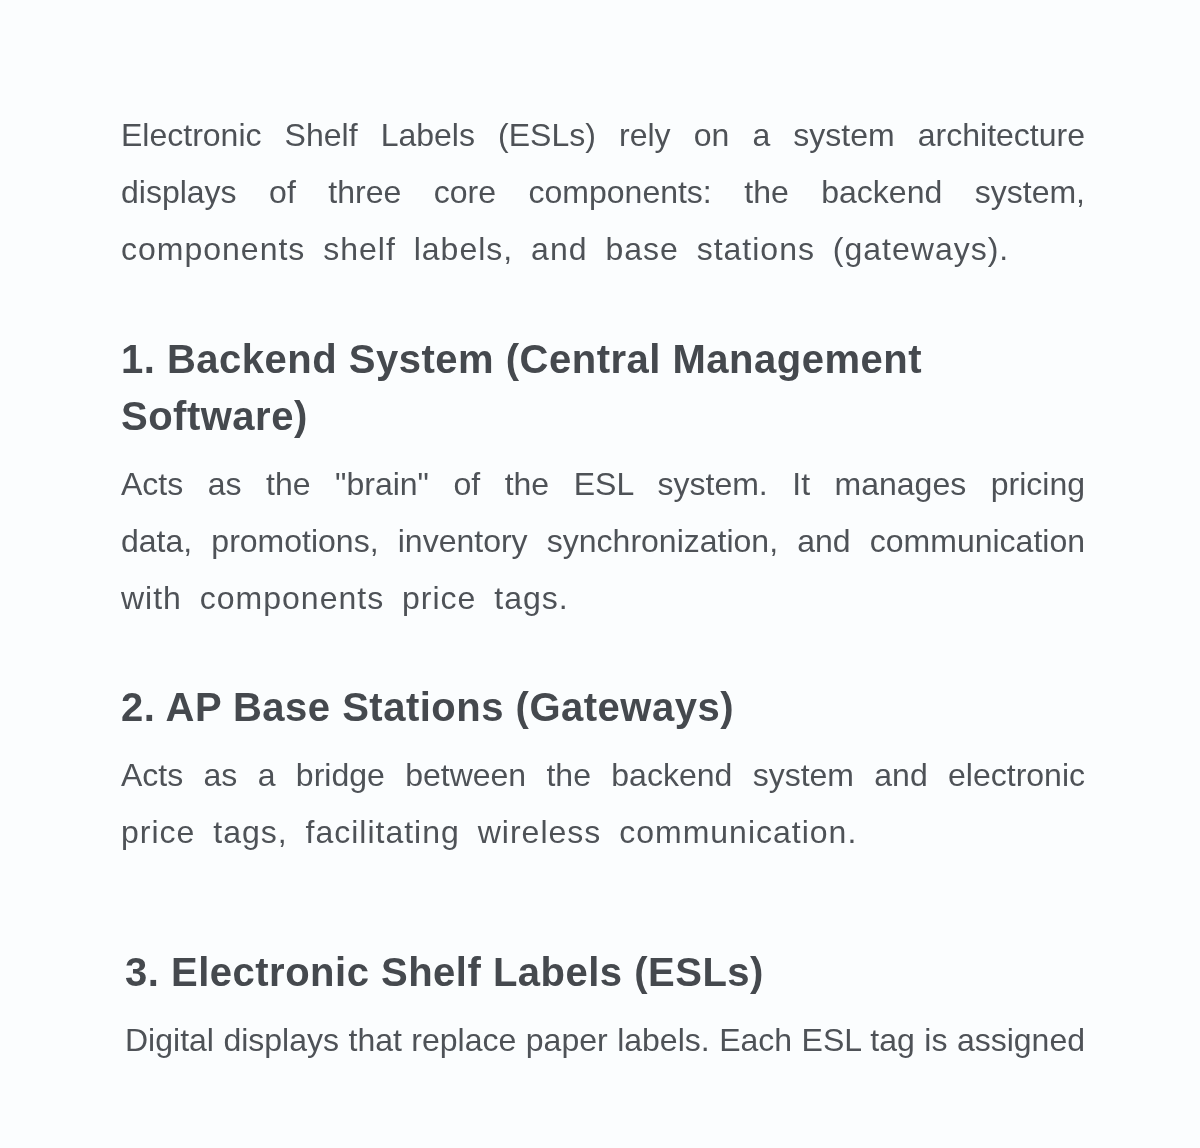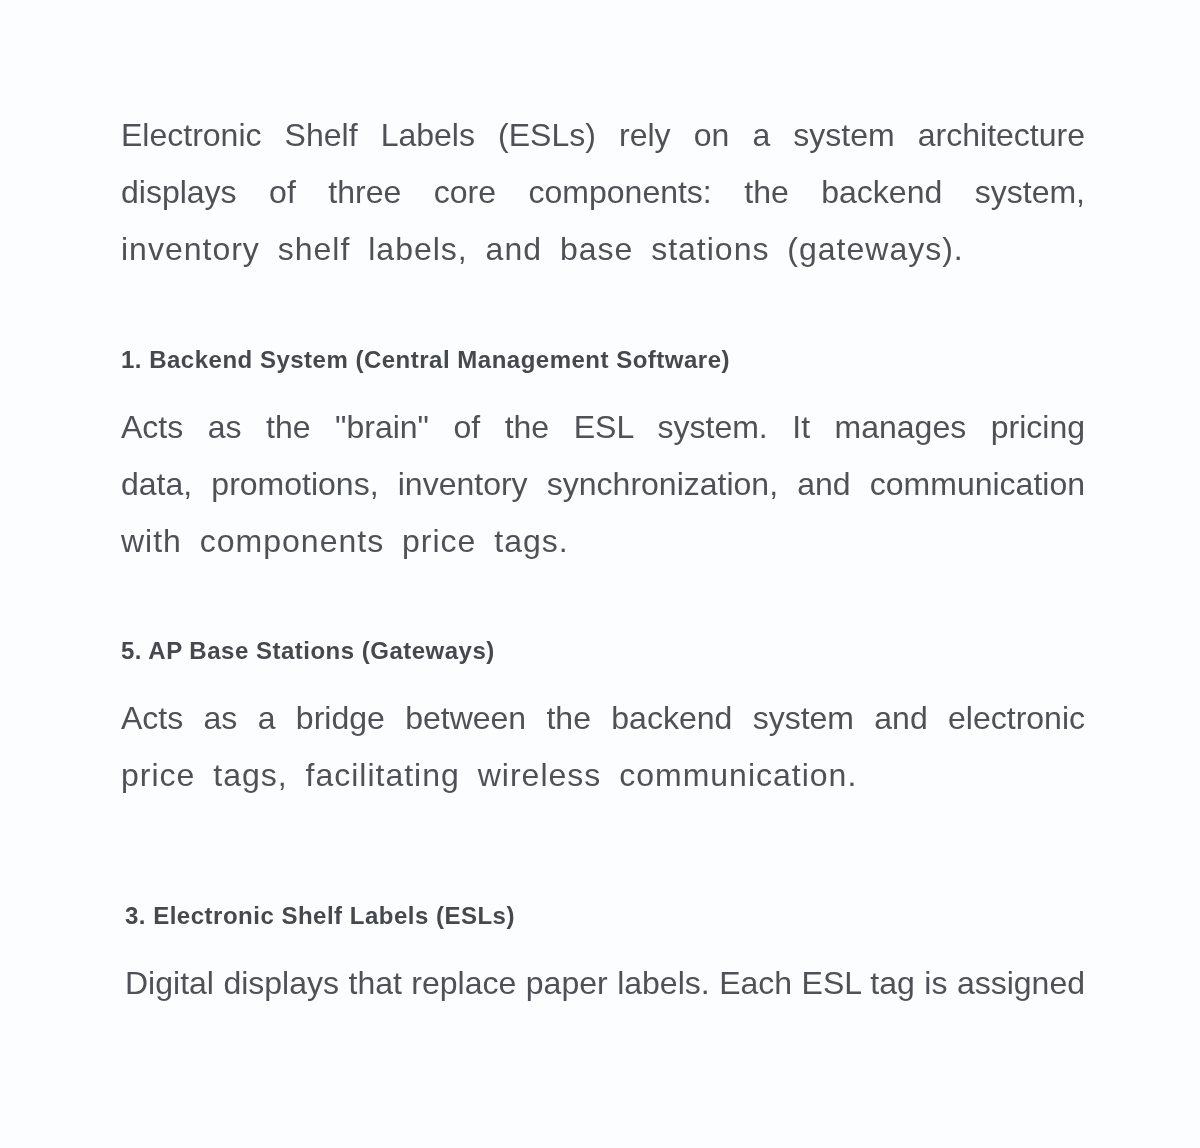--- a/index.html
+++ b/index.html
@@ -41,53 +41,53 @@
   .line.last {
     text-align: left;
     text-align-last: left;
     word-spacing: 8px;
     letter-spacing: 1px;
   }
 
   .heading {
     margin: 0 0 11px 0;
     font-weight: bold;
-    font-size: 24px;
+    font-size: 40px;
     line-height: 57px;
     color: var(--hd);
     letter-spacing: 0.5px;
   }
 
   .sec-1 { margin-top: 53px; }
   .sec-2 { margin-top: 52px; }
   .sec-3 { margin-top: 83px; margin-left: 4px; }
 </style>
 </head>
 <body>
 
 <div class="page">
   <div class="content">
 
     <p class="para">
       <span class="line">Electronic Shelf Labels (ESLs) rely on a system architecture</span>
       <span class="line">displays of three core components: the backend system,</span>
-      <span class="line last">inventory shelf labels, and base stations (gateways).</span>
+      <span class="line last">components shelf labels, and base stations (gateways).</span>
     </p>
 
     <section class="sec-1">
       <h2 class="heading">1. Backend System (Central Management Software)</h2>
       <p class="para">
         <span class="line">Acts as the "brain" of the ESL system. It manages pricing</span>
         <span class="line">data, promotions, inventory synchronization, and communication</span>
         <span class="line last">with components price tags.</span>
       </p>
     </section>
 
     <section class="sec-2">
-      <h2 class="heading">5. AP Base Stations (Gateways)</h2>
+      <h2 class="heading">2. AP Base Stations (Gateways)</h2>
       <p class="para">
         <span class="line">Acts as a bridge between the backend system and electronic</span>
         <span class="line last">price tags, facilitating wireless communication.</span>
       </p>
     </section>
 
     <section class="sec-3">
       <h2 class="heading">3. Electronic Shelf Labels (ESLs)</h2>
       <p class="para">
         <span class="line">Digital displays that replace paper labels. Each ESL tag is assigned</span>

